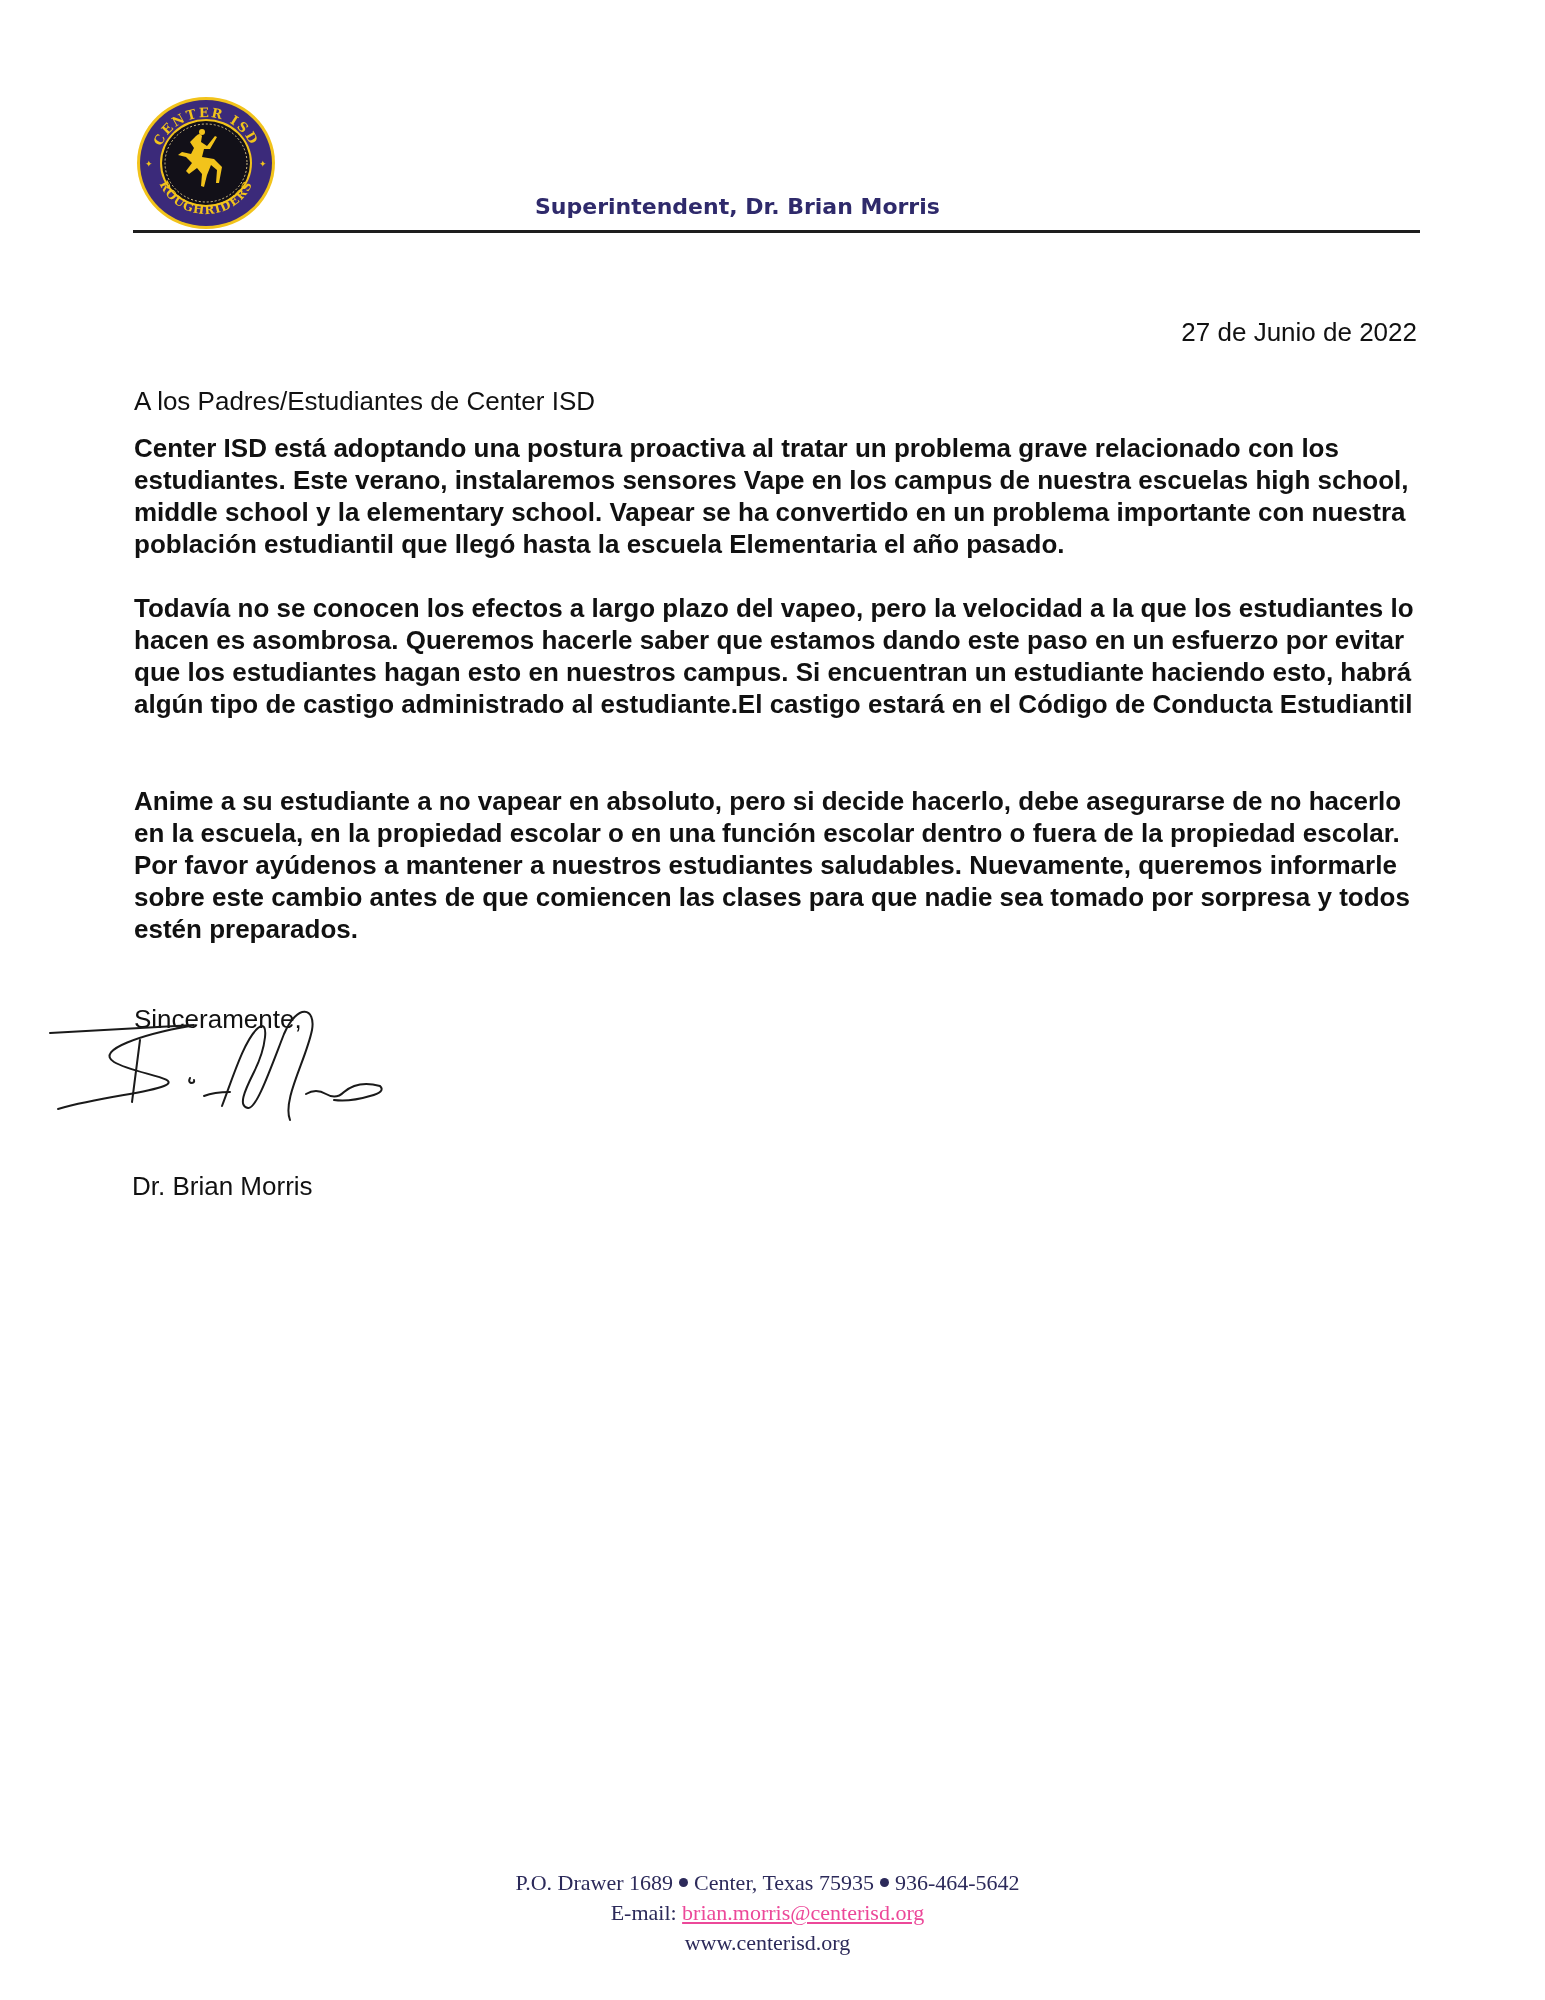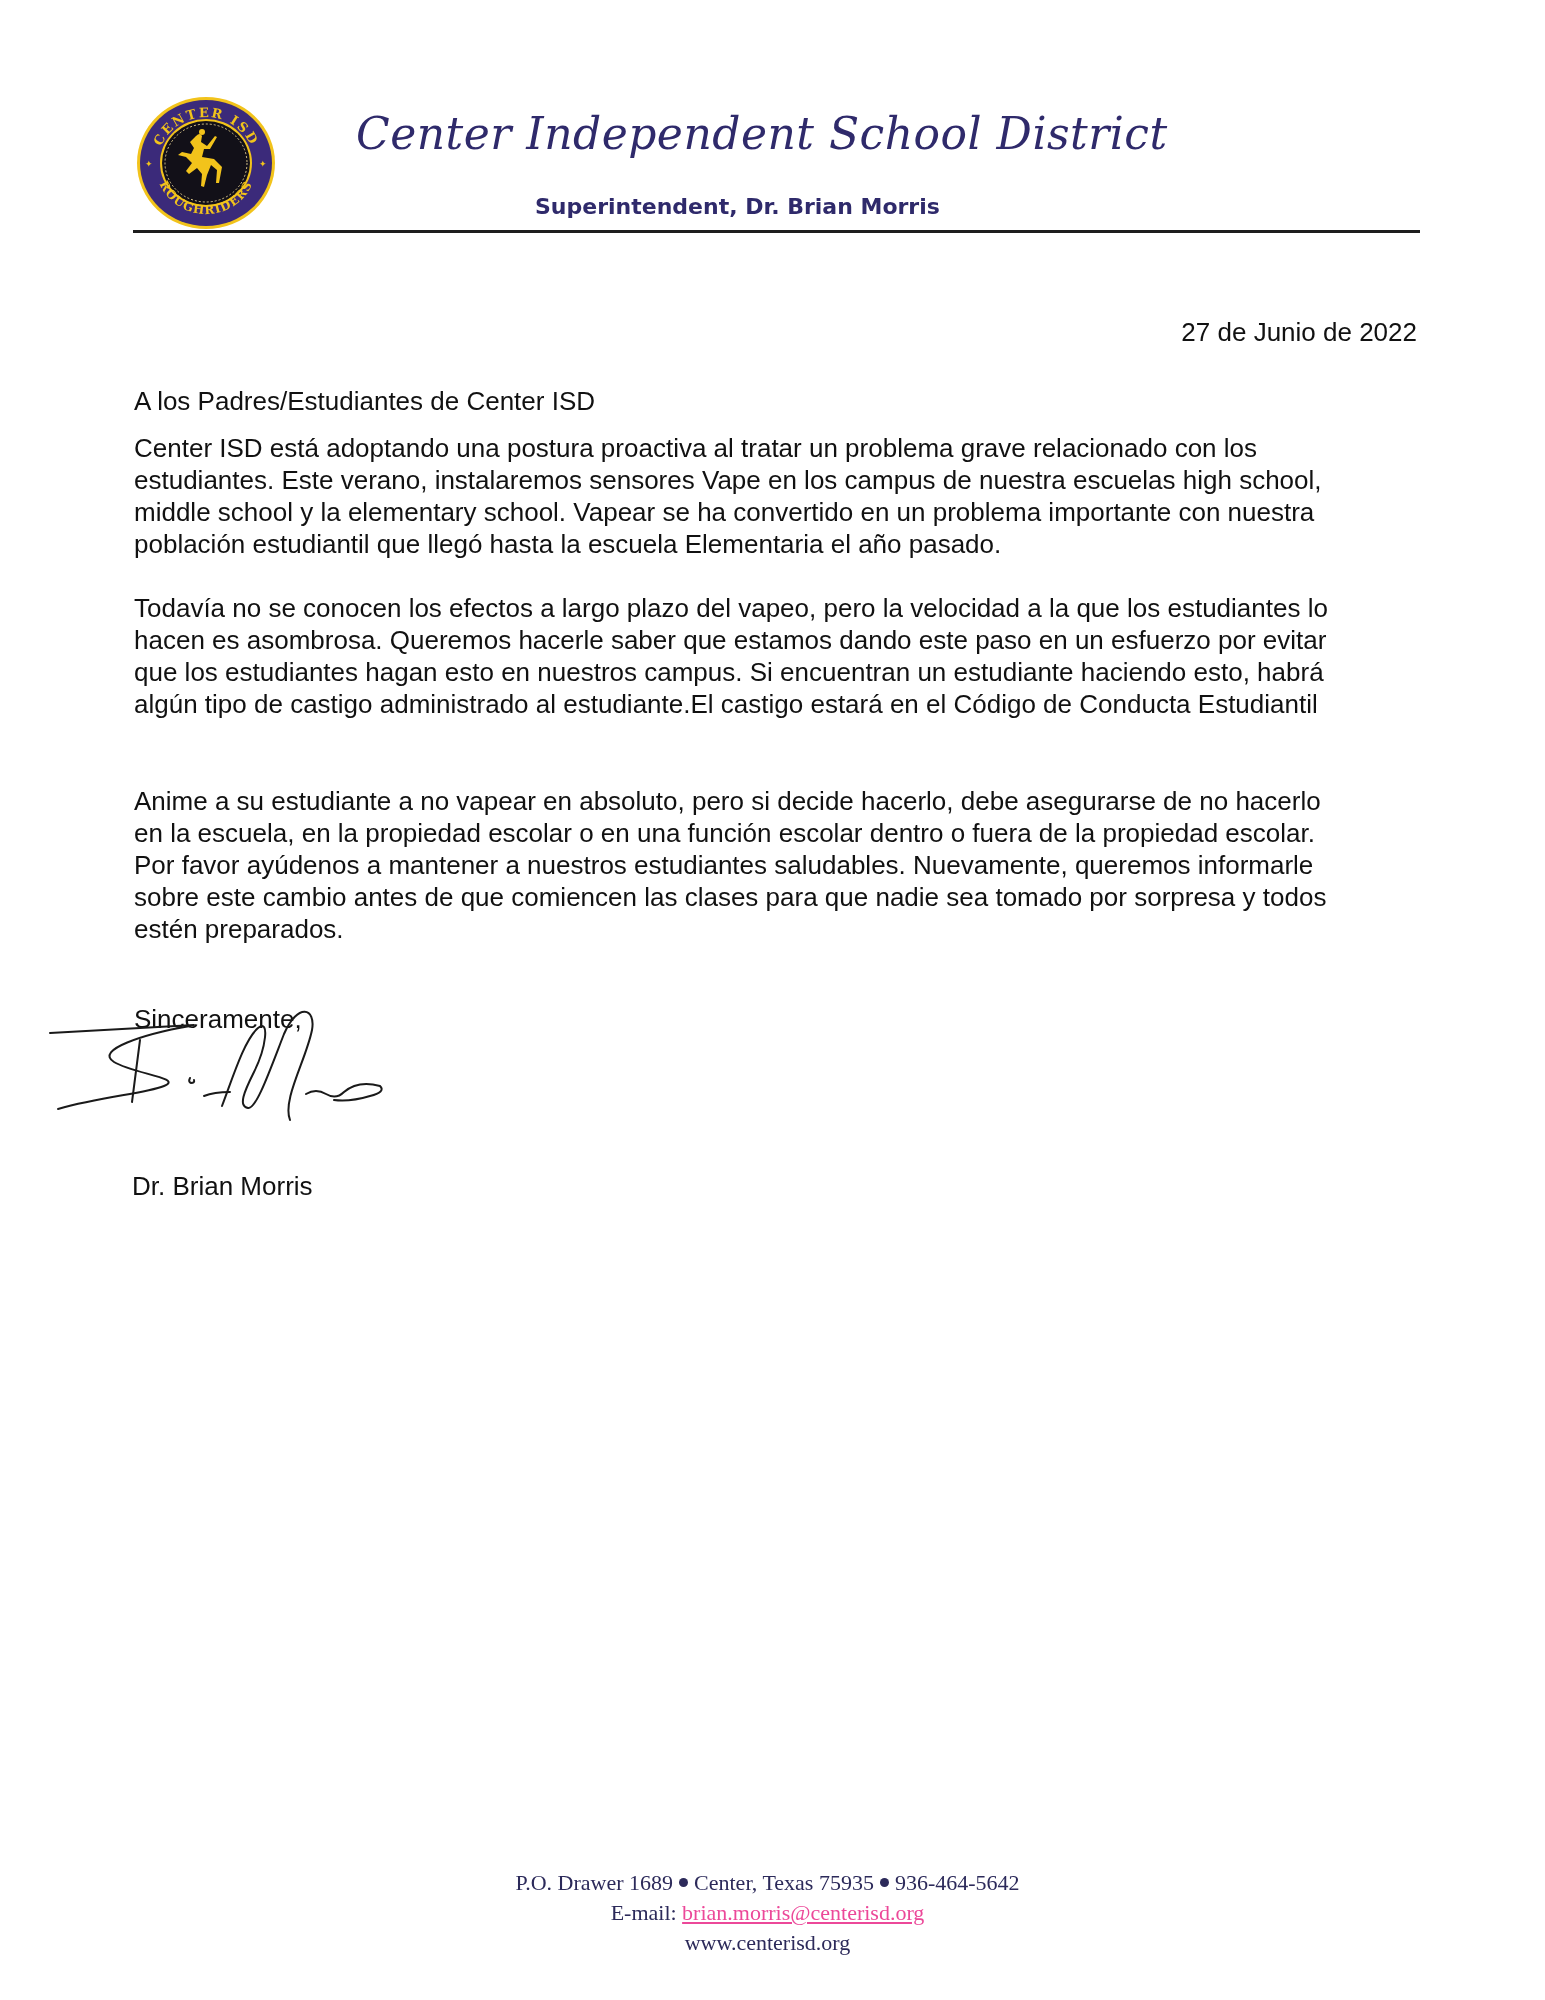--- a/index.html
+++ b/index.html
@@ -12,21 +12,21 @@
            color: #2f2a6b; letter-spacing: 0.5px; white-space: nowrap; }
   .subtitle { position: absolute; left: 535px; top: 194px;
               font-family: "DejaVu Sans", sans-serif; font-weight: bold; font-size: 22px;
               color: #2f2a6b; white-space: nowrap; }
   .rule { position: absolute; left: 133px; top: 230px; width: 1287px; height: 3px; background: #1e1e1e; }
 
   .body-text { font-family: "Liberation Sans", sans-serif; font-size: 26px; color: #111; margin-top: 19px; }
   .date { position: absolute; right: 128px; top: 298px; white-space: nowrap; }
   .greeting { position: absolute; left: 134px; top: 367px; white-space: nowrap; }
   .para { position: absolute; left: 134px; width: 1290px; line-height: 32px; margin: 0; }
-  .para .ln { display: block; white-space: nowrap; }
+  .para .ln { display: block; white-space: nowrap; font-weight: bold; }
   .p1 { top: 432px; }
   .p2 { top: 592px; }
   .p3 { top: 785px; }
 
   .closing { position: absolute; left: 134px; top: 985px; white-space: nowrap; }
   .signature { position: absolute; left: 44px; top: 990px; width: 360px; height: 150px; }
   .signer { position: absolute; left: 132px; top: 1152px; white-space: nowrap; }
 
   .footer { position: absolute; left: 0; width: 1545px; text-align: center;
             font-family: "Liberation Serif", serif; font-size: 22px; color: #2c2a5a; }
@@ -62,21 +62,20 @@
       <text x="9" y="71" font-size="9" fill="#f2c31b">✦</text>
       <text x="123" y="71" font-size="9" fill="#f2c31b">✦</text>
 
       <g fill="#f2c31b">
         <path d="M60 40 q4 -4 6 0 l-1 6 l6 4 l8 -10 l2 1 l-7 12 l-6 0 l-2 8 l12 2 l8 8 l-3 16 l-3 0 l1 -13 l-6 -5 l-4 10 l-3 12 l-3 -1 l1 -12 l-5 -6 l-8 6 l-3 -3 l6 -8 l-6 -6 l-8 -2 l4 -3 l9 2 l3 -6 l-4 -6 z"></path>
         <circle cx="66" cy="36" r="3"></circle>
       </g>
     </svg>
   </div>
 
-  <div class="title">Center Independent School District</div>
   <div class="subtitle">Superintendent, Dr. Brian Morris</div>
   <div class="rule"></div>
 
   <div class="body-text date">27 de Junio de 2022</div>
   <div class="body-text greeting">A los Padres/Estudiantes de Center ISD</div>
 
   <p class="body-text para p1">
     <span class="ln">Center ISD está adoptando una postura proactiva al tratar un problema grave relacionado con los</span>
     <span class="ln">estudiantes. Este verano, instalaremos sensores Vape en los campus de nuestra escuelas high school,</span>
     <span class="ln">middle school y la elementary school. Vapear se ha convertido en un problema importante con nuestra</span>

